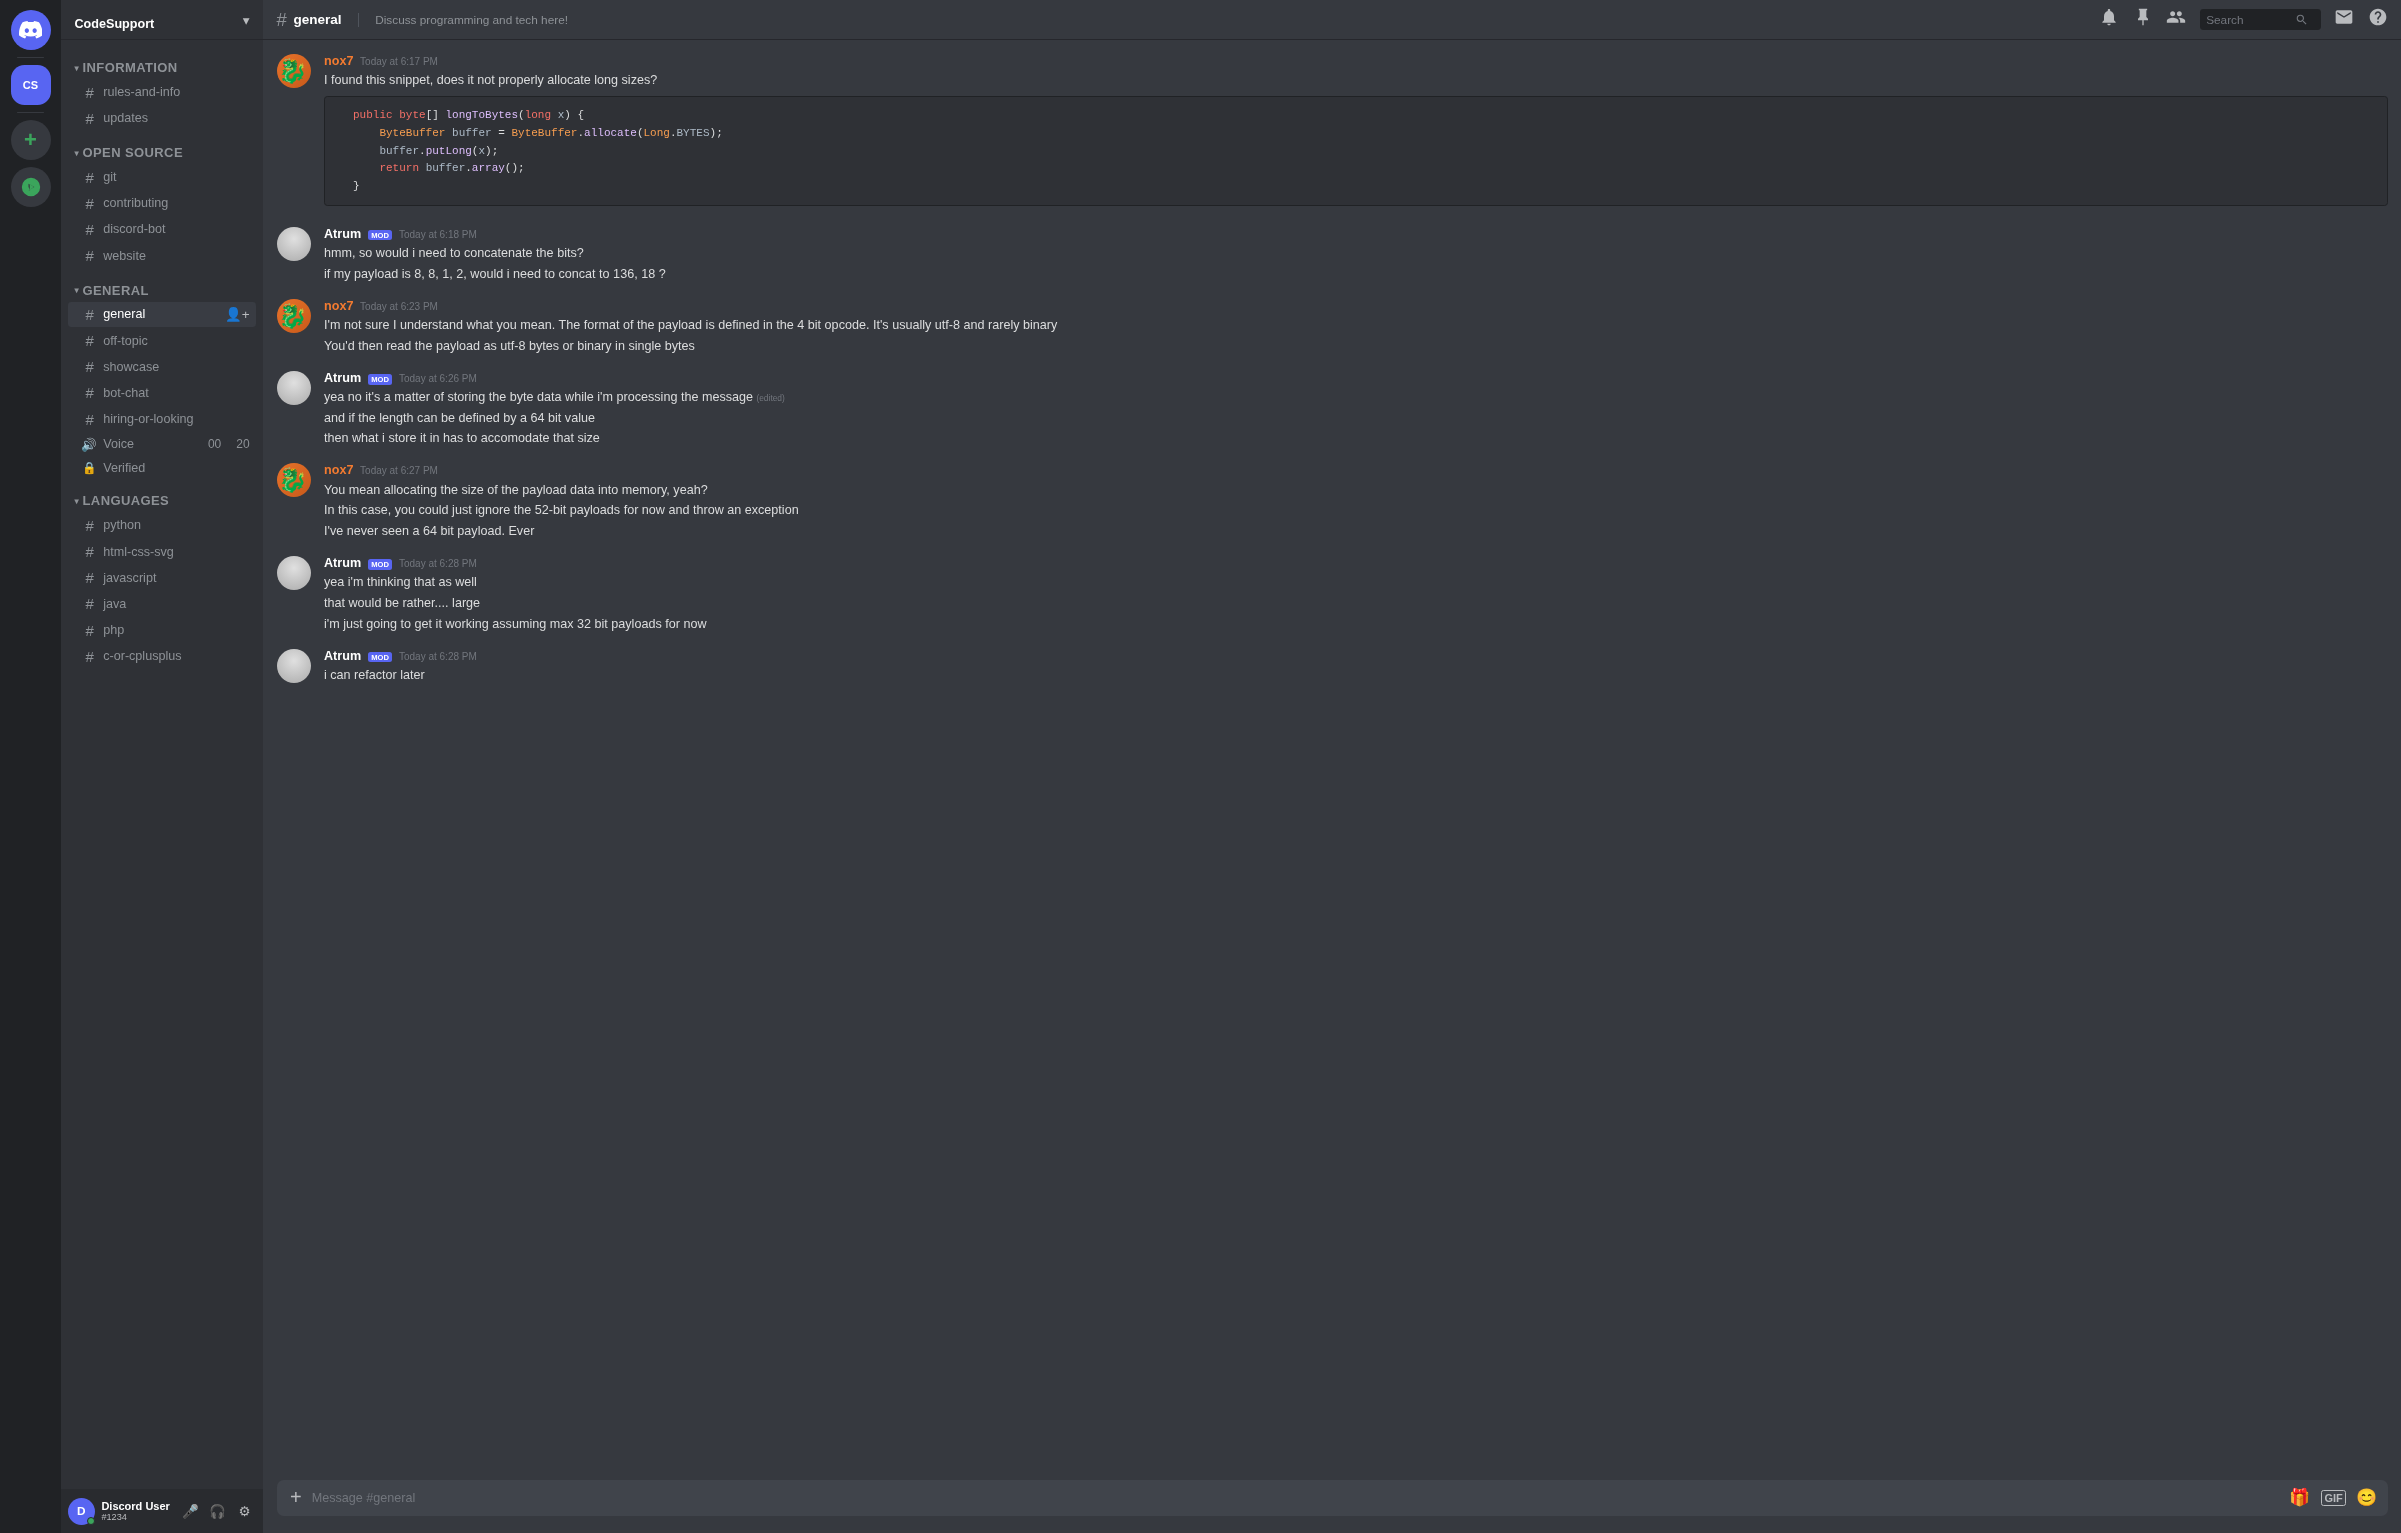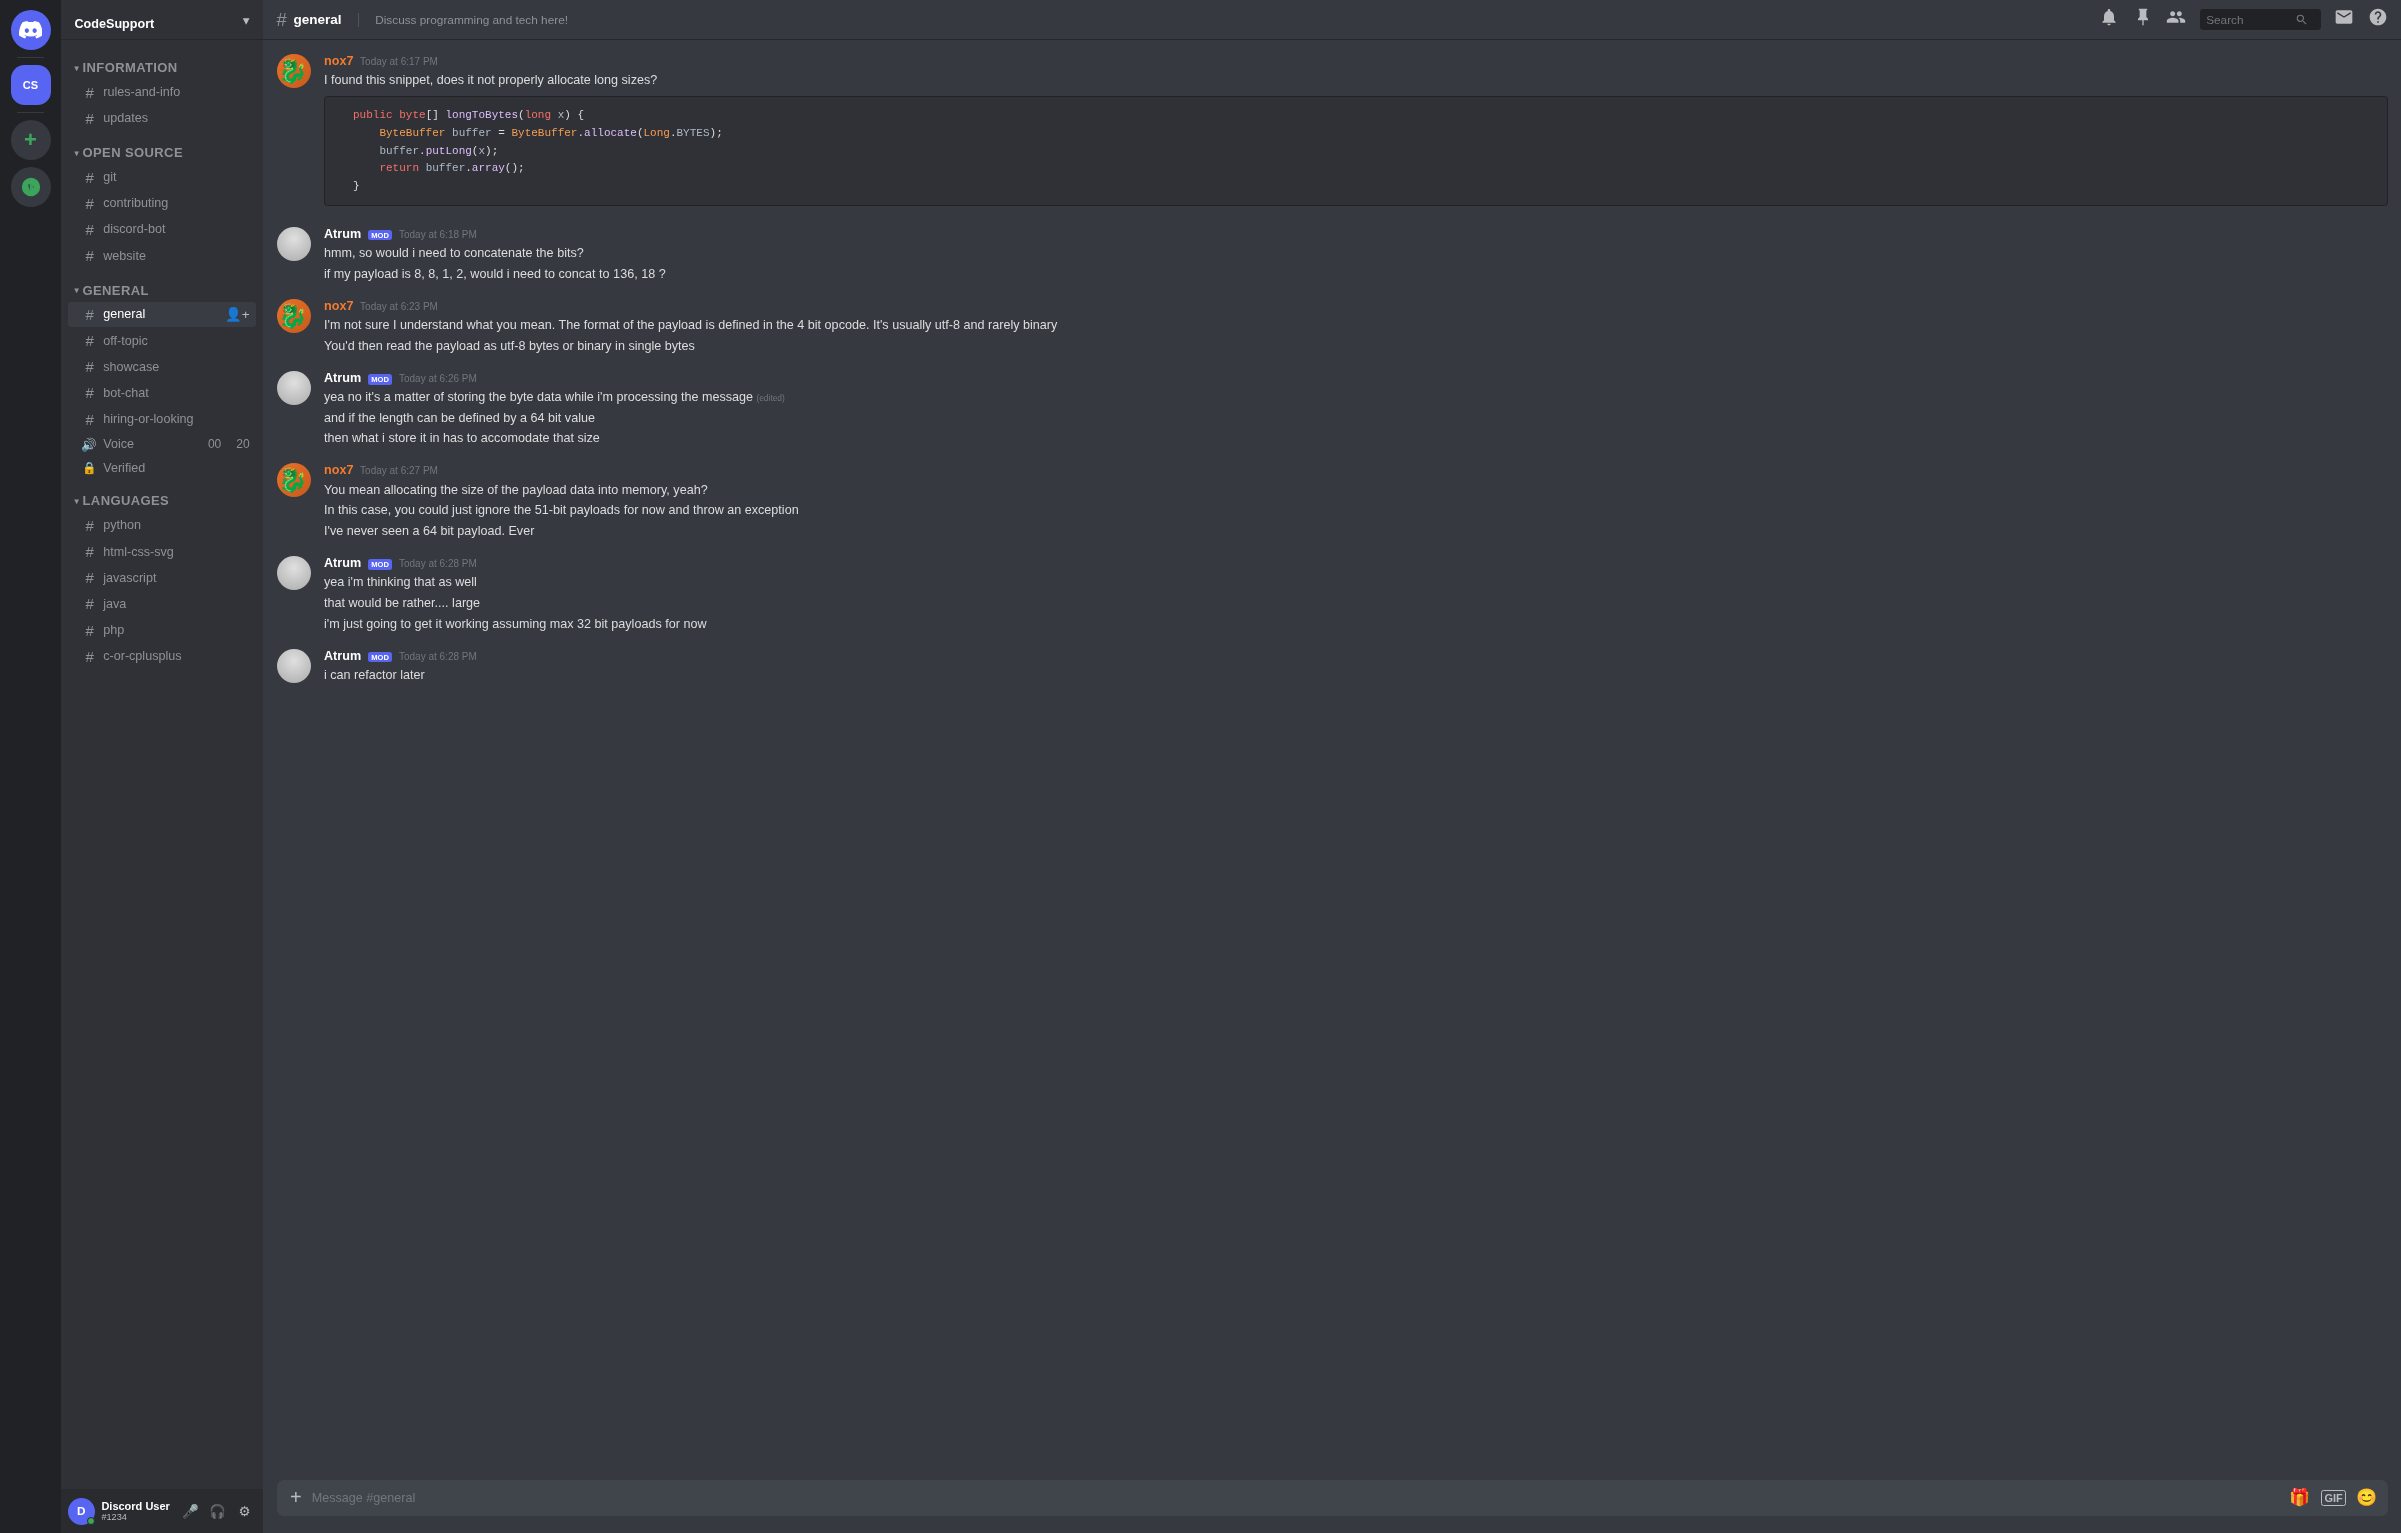--- a/index.html
+++ b/index.html
@@ -670,21 +670,21 @@
       <div class="message-avatar" style="background: linear-gradient(135deg, #e8722a, #c85a1a); font-size:23.5px; overflow:visible;">
         🐉
       </div>
       <div class="message-content">
         <div class="message-header">
           <span class="message-author nox7">nox7</span>
           <span class="message-timestamp">Today at 6:27 PM</span>
         </div>
         <div class="message-text">
           <p>You mean allocating the size of the payload data into memory, yeah?</p>
-          <p>In this case, you could just ignore the 51-bit payloads for now and throw an exception</p>
+          <p>In this case, you could just ignore the 52-bit payloads for now and throw an exception</p>
           <p>I've never seen a 64 bit payload. Ever</p>
         </div>
       </div>
     </div>
 
     <div class="message-group">
       <div class="avatar-img-atrum-circle">
         <div class="avatar-img-atrum-inner"></div>
       </div>
       <div class="message-content">

